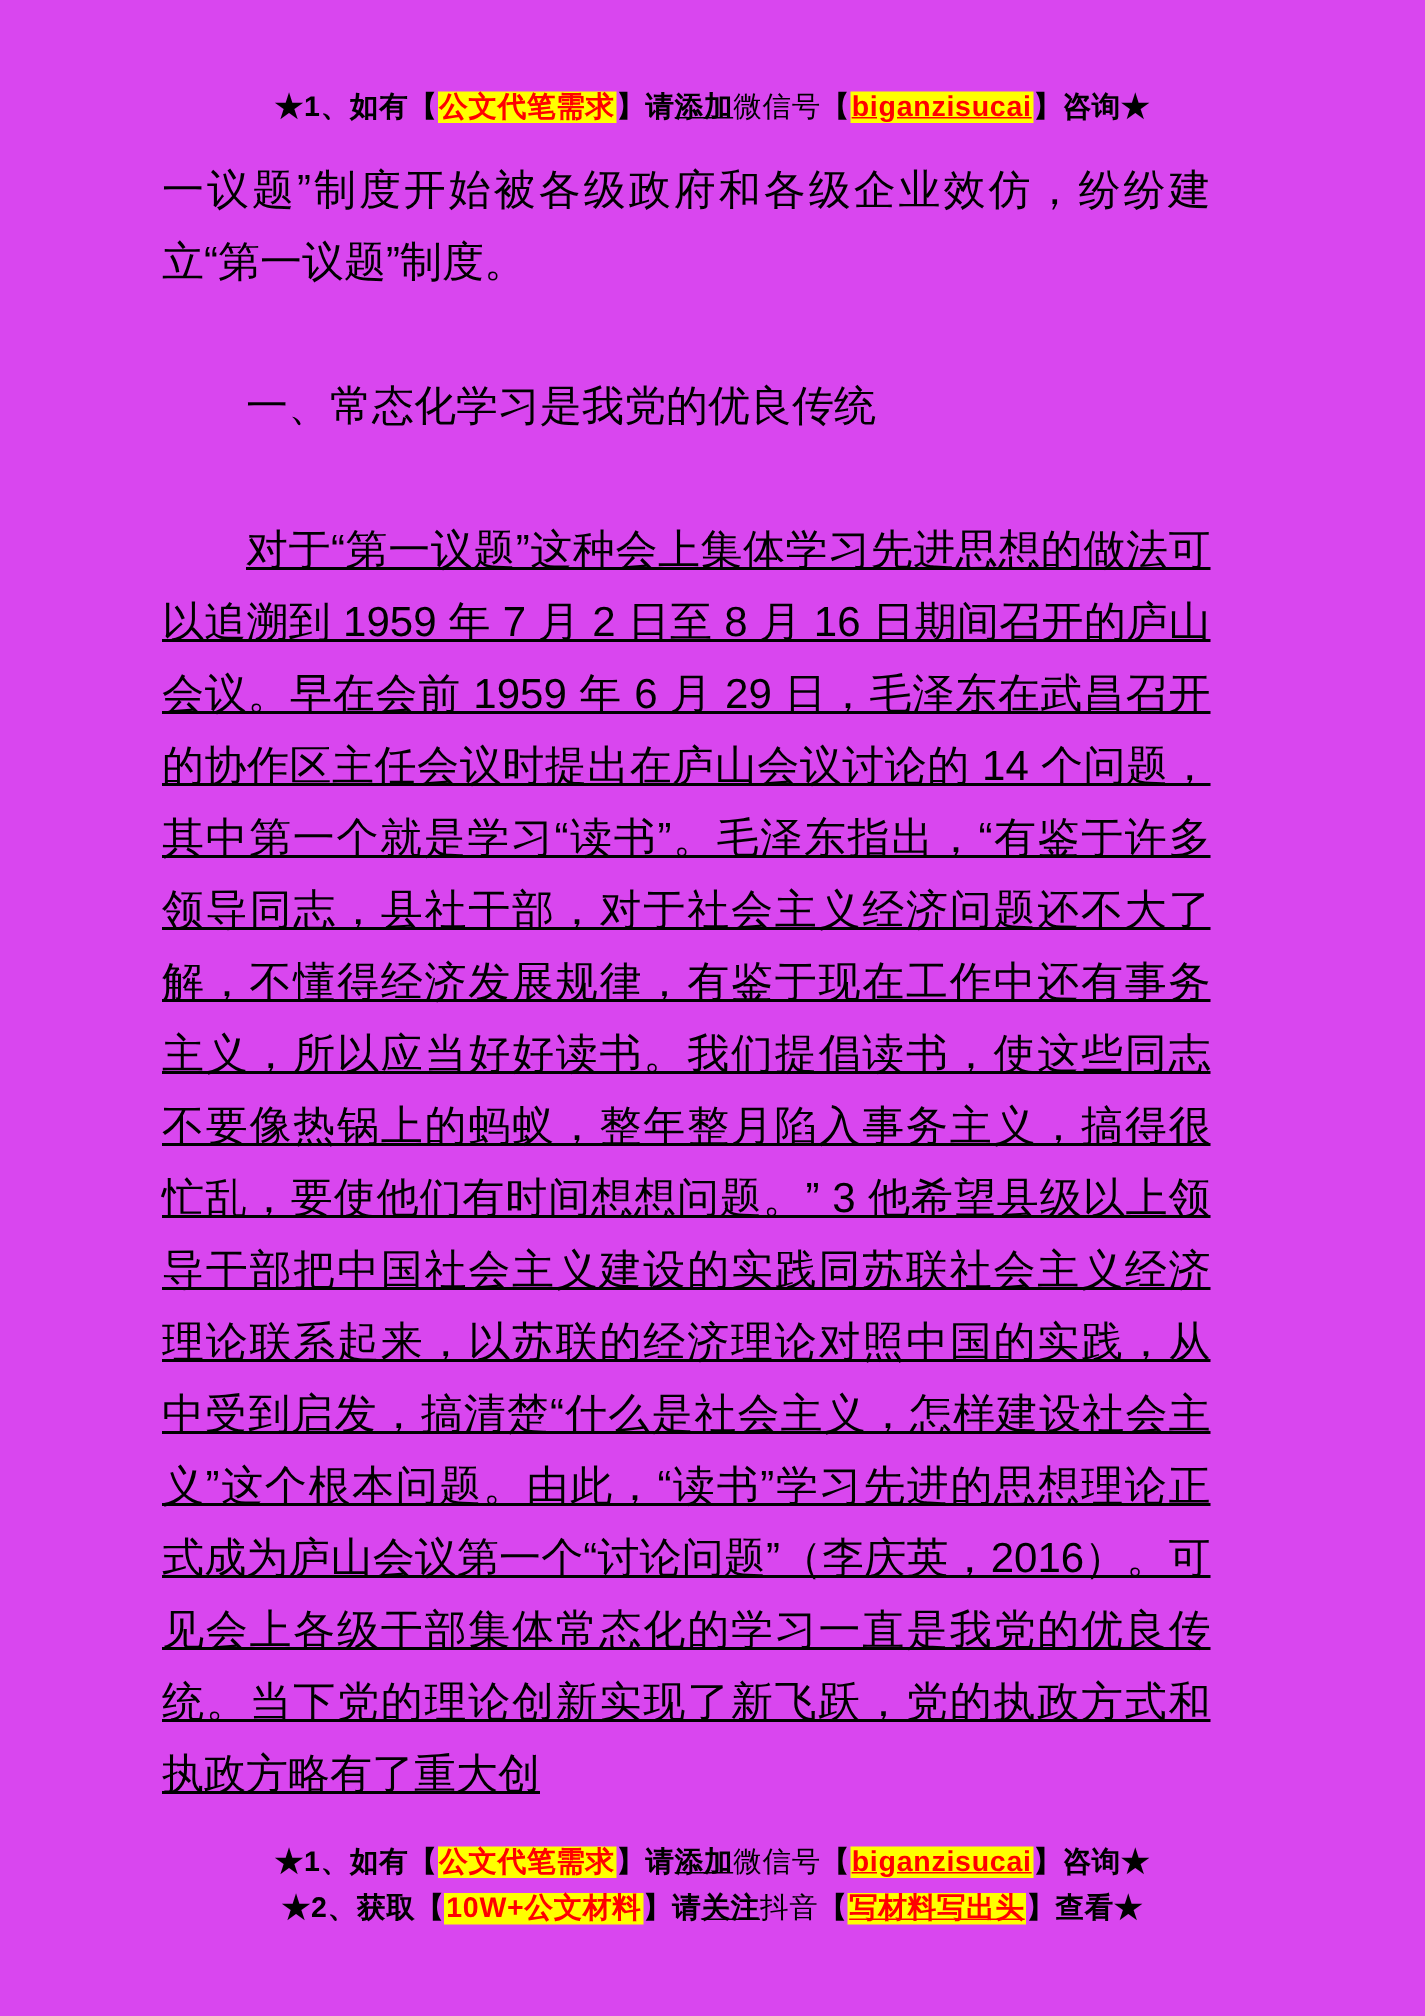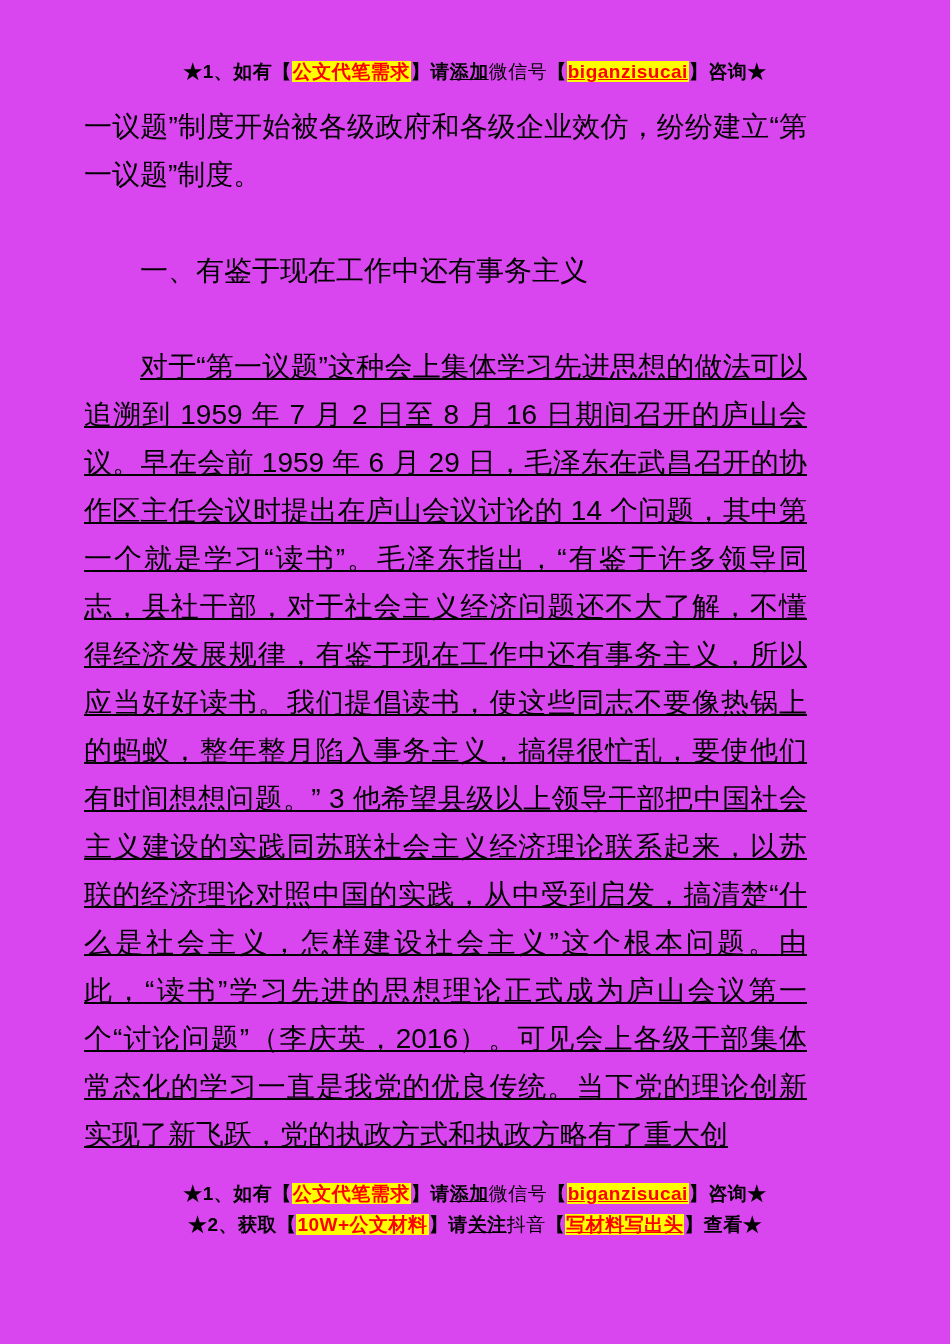--- a/index.html
+++ b/index.html
@@ -34,21 +34,21 @@
   .banner-bottom { padding-top: 19px; }
   .banner .hl {
     color: #ff0000;
     background: #ffff00;
     padding: 0 1px;
   }
   .banner .u { text-decoration: underline; }
   .banner .plain { font-weight: normal; }
   
   .content {
-    margin: 16px 143px 0 84px;
+    margin: 16px 143px 0 108px;
     font-size: 28px;
     line-height: 48px;
     text-align: justify;
     color: #000000;
   }
   .content p { margin: 0; }
   .content .heading {
     margin-top: 48px;
     text-indent: 2em;
   }
@@ -64,21 +64,21 @@
 <div class="page">
 
   <div class="banner banner-top">
     <div class="banner-line">
       <span>★1、如有【</span><span class="hl">公文代笔需求</span><span>】请</span><span class="u">添加</span><span class="plain">微信号</span><span>【</span><span class="hl u">biganzisucai</span><span>】咨询★</span>
     </div>
   </div>
 
   <div class="content">
     <p class="intro">一议题”制度开始被各级政府和各级企业效仿，纷纷建立“第一议题”制度。</p>
-    <p class="heading">一、有鉴于现在工作中还有事务主义</p>
+    <p class="heading">一、常态化学习是我党的优良传统</p>
     <p class="paragraph">对于“第一议题”这种会上集体学习先进思想的做法可以追溯到 1959 年 7 月 2 日至 8 月 16 日期间召开的庐山会议。早在会前 1959 年 6 月 29 日，毛泽东在武昌召开的协作区主任会议时提出在庐山会议讨论的 14 个问题，其中第一个就是学习“读书”。毛泽东指出，“有鉴于许多领导同志，县社干部，对于社会主义经济问题还不大了解，不懂得经济发展规律，有鉴于现在工作中还有事务主义，所以应当好好读书。我们提倡读书，使这些同志不要像热锅上的蚂蚁，整年整月陷入事务主义，搞得很忙乱，要使他们有时间想想问题。” 3 他希望县级以上领导干部把中国社会主义建设的实践同苏联社会主义经济理论联系起来，以苏联的经济理论对照中国的实践，从中受到启发，搞清楚“什么是社会主义，怎样建设社会主义”这个根本问题。由此，“读书”学习先进的思想理论正式成为庐山会议第一个“讨论问题”（李庆英，2016）。可见会上各级干部集体常态化的学习一直是我党的优良传统。当下党的理论创新实现了新飞跃，党的执政方式和执政方略有了重大创</p>
   </div>
 
   <div class="banner banner-bottom">
     <div class="banner-line">
       <span>★1、如有【</span><span class="hl">公文代笔需求</span><span>】请</span><span class="u">添加</span><span class="plain">微信号</span><span>【</span><span class="hl u">biganzisucai</span><span>】咨询★</span>
     </div>
     <div class="banner-line">
       <span>★2、获取【</span><span class="hl">10W+公文材料</span><span>】请</span><span class="u">关注</span><span class="plain">抖音</span><span>【</span><span class="hl u">写材料写出头</span><span>】查看★</span>
     </div>

